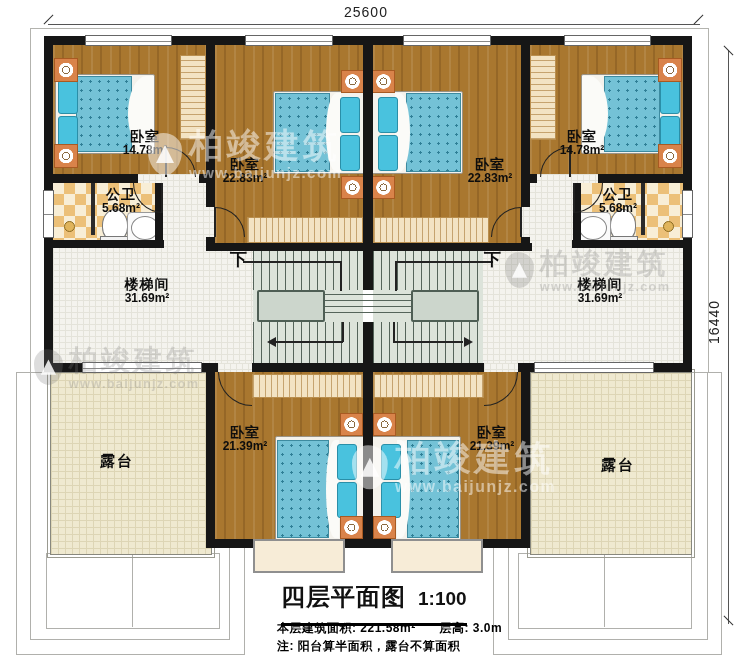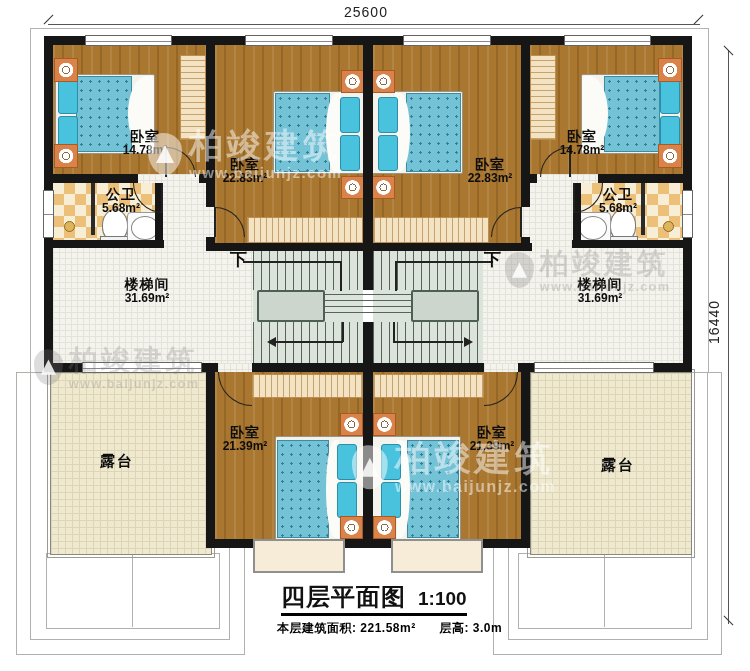--- a/index.html
+++ b/index.html
@@ -73,21 +73,21 @@
   
   .wm{position:absolute;display:flex;align-items:center;gap:7px;pointer-events:none;}
   .wm .blob{width:34px;height:42px;background-color:currentColor;border-radius:45% 55% 50% 50%/40% 40% 58% 58%;position:relative;}
   .wm .blob::after{content:"";position:absolute;left:8px;top:12px;width:0;height:0;
         border-left:9px solid transparent;border-right:9px solid transparent;border-bottom:18px solid rgba(255,255,255,.85);}
   .wm .col{display:flex;flex-direction:column;line-height:1;}
   .wm .brand{font-size:34px;font-weight:bold;letter-spacing:4px;}
   .wm .url{font-size:15px;font-weight:bold;letter-spacing:1.5px;margin-top:3px;}
   
   #titlerow{position:absolute;left:281px;top:581px;display:flex;align-items:baseline;gap:12px;
-            border-bottom:3px solid #000;padding-bottom:0;}
+            border-bottom:3px solid #000;padding-bottom:10px;}
   #titlerow .big{font-size:24px;font-weight:bold;letter-spacing:1px;}
   #titlerow .scale{font-size:19px;font-weight:bold;}
   .metarow{position:absolute;font-size:12px;font-weight:bold;color:#000;letter-spacing:.5px;}
 </style>
 </head>
 <body>
 
 <div id="canvas">
 
   <div class="dimtext" style="left:344px;top:4px;">25600</div>
@@ -358,14 +358,15 @@
 
   <div id="titlerow">
     <span class="big">四层平面图</span>
     <span class="scale">1:100</span>
   </div>
   <div class="metarow" style="left:277px;top:620px;">
     <span>本层建筑面积: 221.58m²</span>
     <span style="display:inline-block;width:16px;"></span>
     <span>层高: 3.0m</span>
   </div>
+  <div class="metarow" style="left:277px;top:638px;">注: 阳台算半面积，露台不算面积</div>
 
 </div>
 
 </body></html>

